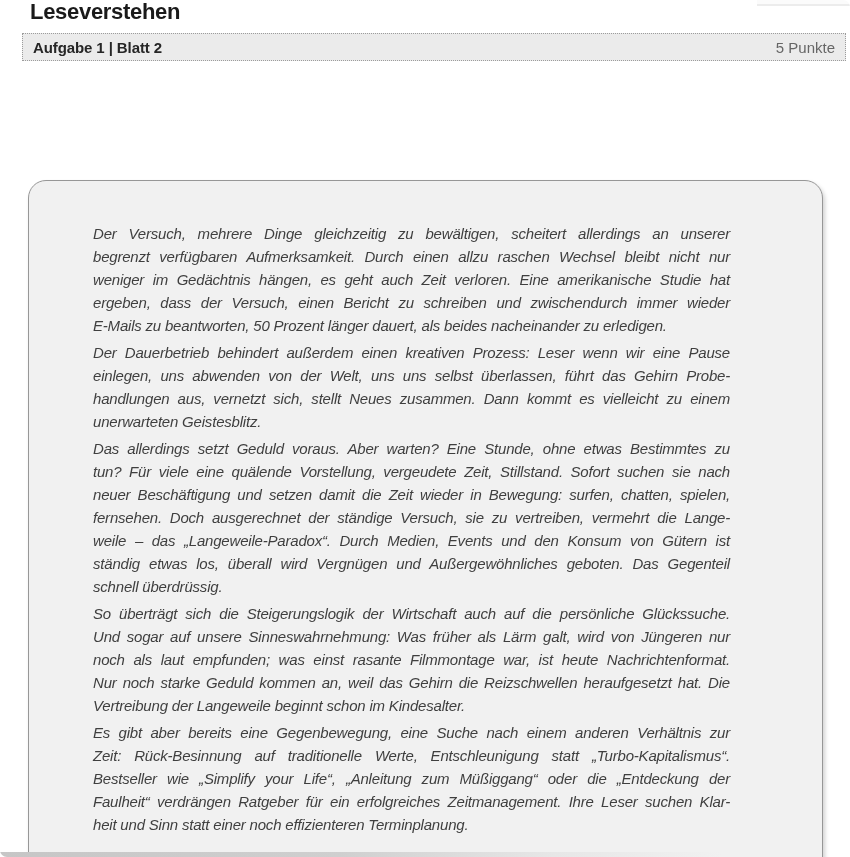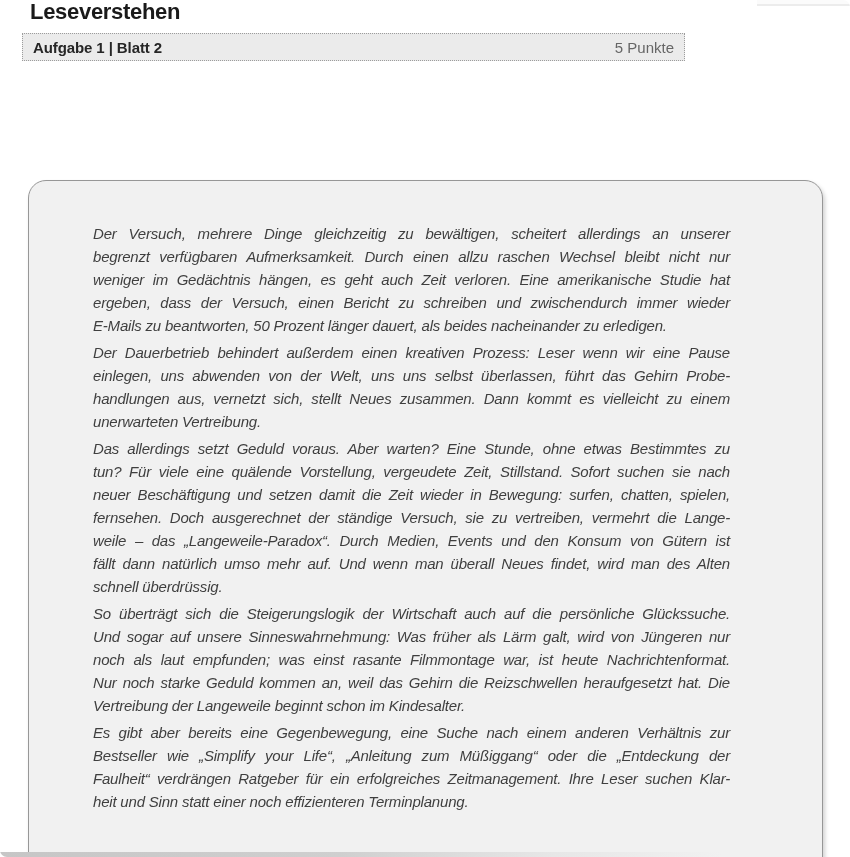--- a/index.html
+++ b/index.html
@@ -33,21 +33,21 @@
     left: 757px;
     width: 93px;
     height: 4px;
     border-bottom: 2px solid #ececec;
     background: #fbfbfb;
   }
   .task-bar {
     position: absolute;
     left: 22px;
     top: 33px;
-    width: 663px;
+    width: 824px;
     height: 28px;
     box-sizing: border-box;
     background: var(--task-bar-bg, #ebebeb);
     border: 1px dotted #9c9c9c;
     display: flex;
     align-items: center;
     justify-content: space-between;
     padding: 0 10px;
   }
   .task-label {
@@ -119,40 +119,41 @@
           <div class="line">Der Versuch, mehrere Dinge gleichzeitig zu bewältigen, scheitert allerdings an unserer</div>
           <div class="line">begrenzt verfügbaren Aufmerksamkeit. Durch einen allzu raschen Wechsel bleibt nicht nur</div>
           <div class="line">weniger im Gedächtnis hängen, es geht auch Zeit verloren. Eine amerikanische Studie hat</div>
           <div class="line">ergeben, dass der Versuch, einen Bericht zu schreiben und zwischendurch immer wieder</div>
           <div class="line lastline">E-Mails zu beantworten, 50 Prozent länger dauert, als beides nacheinander zu erledigen.</div>
         </div>
         <div class="para">
           <div class="line">Der Dauerbetrieb behindert außerdem einen kreativen Prozess: Leser wenn wir eine Pause</div>
           <div class="line">einlegen, uns abwenden von der Welt, uns uns selbst überlassen, führt das Gehirn Probe-</div>
           <div class="line">handlungen aus, vernetzt sich, stellt Neues zusammen. Dann kommt es vielleicht zu einem</div>
-          <div class="line lastline">unerwarteten Vertreibung.</div>
+          <div class="line lastline">unerwarteten Geistesblitz.</div>
         </div>
         <div class="para">
           <div class="line">Das allerdings setzt Geduld voraus. Aber warten? Eine Stunde, ohne etwas Bestimmtes zu</div>
           <div class="line">tun? Für viele eine quälende Vorstellung, vergeudete Zeit, Stillstand. Sofort suchen sie nach</div>
           <div class="line">neuer Beschäftigung und setzen damit die Zeit wieder in Bewegung: surfen, chatten, spielen,</div>
           <div class="line">fernsehen. Doch ausgerechnet der ständige Versuch, sie zu vertreiben, vermehrt die Lange-</div>
           <div class="line">weile – das „Langeweile-Paradox“. Durch Medien, Events und den Konsum von Gütern ist</div>
-          <div class="line">fällt dann natürlich umso mehr auf. Und wenn man überall Neues findet, wird man des Alten</div>
+          <div class="line">ständig etwas los, überall wird Vergnügen und Außergewöhnliches geboten. Das Gegenteil</div>
           <div class="line lastline">schnell überdrüssig.</div>
         </div>
         <div class="para">
           <div class="line">So überträgt sich die Steigerungslogik der Wirtschaft auch auf die persönliche Glückssuche.</div>
           <div class="line">Und sogar auf unsere Sinneswahrnehmung: Was früher als Lärm galt, wird von Jüngeren nur</div>
           <div class="line">noch als laut empfunden; was einst rasante Filmmontage war, ist heute Nachrichtenformat.</div>
           <div class="line">Nur noch starke Geduld kommen an, weil das Gehirn die Reizschwellen heraufgesetzt hat. Die</div>
           <div class="line lastline">Vertreibung der Langeweile beginnt schon im Kindesalter.</div>
         </div>
         <div class="para">
           <div class="line">Es gibt aber bereits eine Gegenbewegung, eine Suche nach einem anderen Verhältnis zur</div>
+          <div class="line">Zeit: Rück-Besinnung auf traditionelle Werte, Entschleunigung statt „Turbo-Kapitalismus“.</div>
           <div class="line">Bestseller wie „Simplify your Life“, „Anleitung zum Müßiggang“ oder die „Entdeckung der</div>
           <div class="line">Faulheit“ verdrängen Ratgeber für ein erfolgreiches Zeitmanagement. Ihre Leser suchen Klar-</div>
           <div class="line lastline">heit und Sinn statt einer noch effizienteren Terminplanung.</div>
         </div>
       </div>
   </div>
 
   <div class="bottom-band"></div>
 
 </div>

